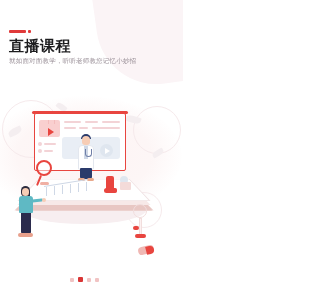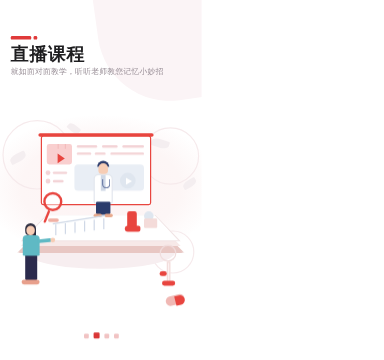--- a/index.html
+++ b/index.html
@@ -9,20 +9,21 @@
   }
   body {
     font-family: "Liberation Sans", "DejaVu Sans", sans-serif;
   }
   #screen {
     position: relative;
     width: 168px;
     height: 300px;
     overflow: hidden;
     background: #ffffff;
+    padding-left: 15px;
   }
 
   
   .bg-blob-tr {
     position: absolute;
     top: -26px;
     right: -34px;
     width: 120px;
     height: 110px;
     background: #fbf4f6;

